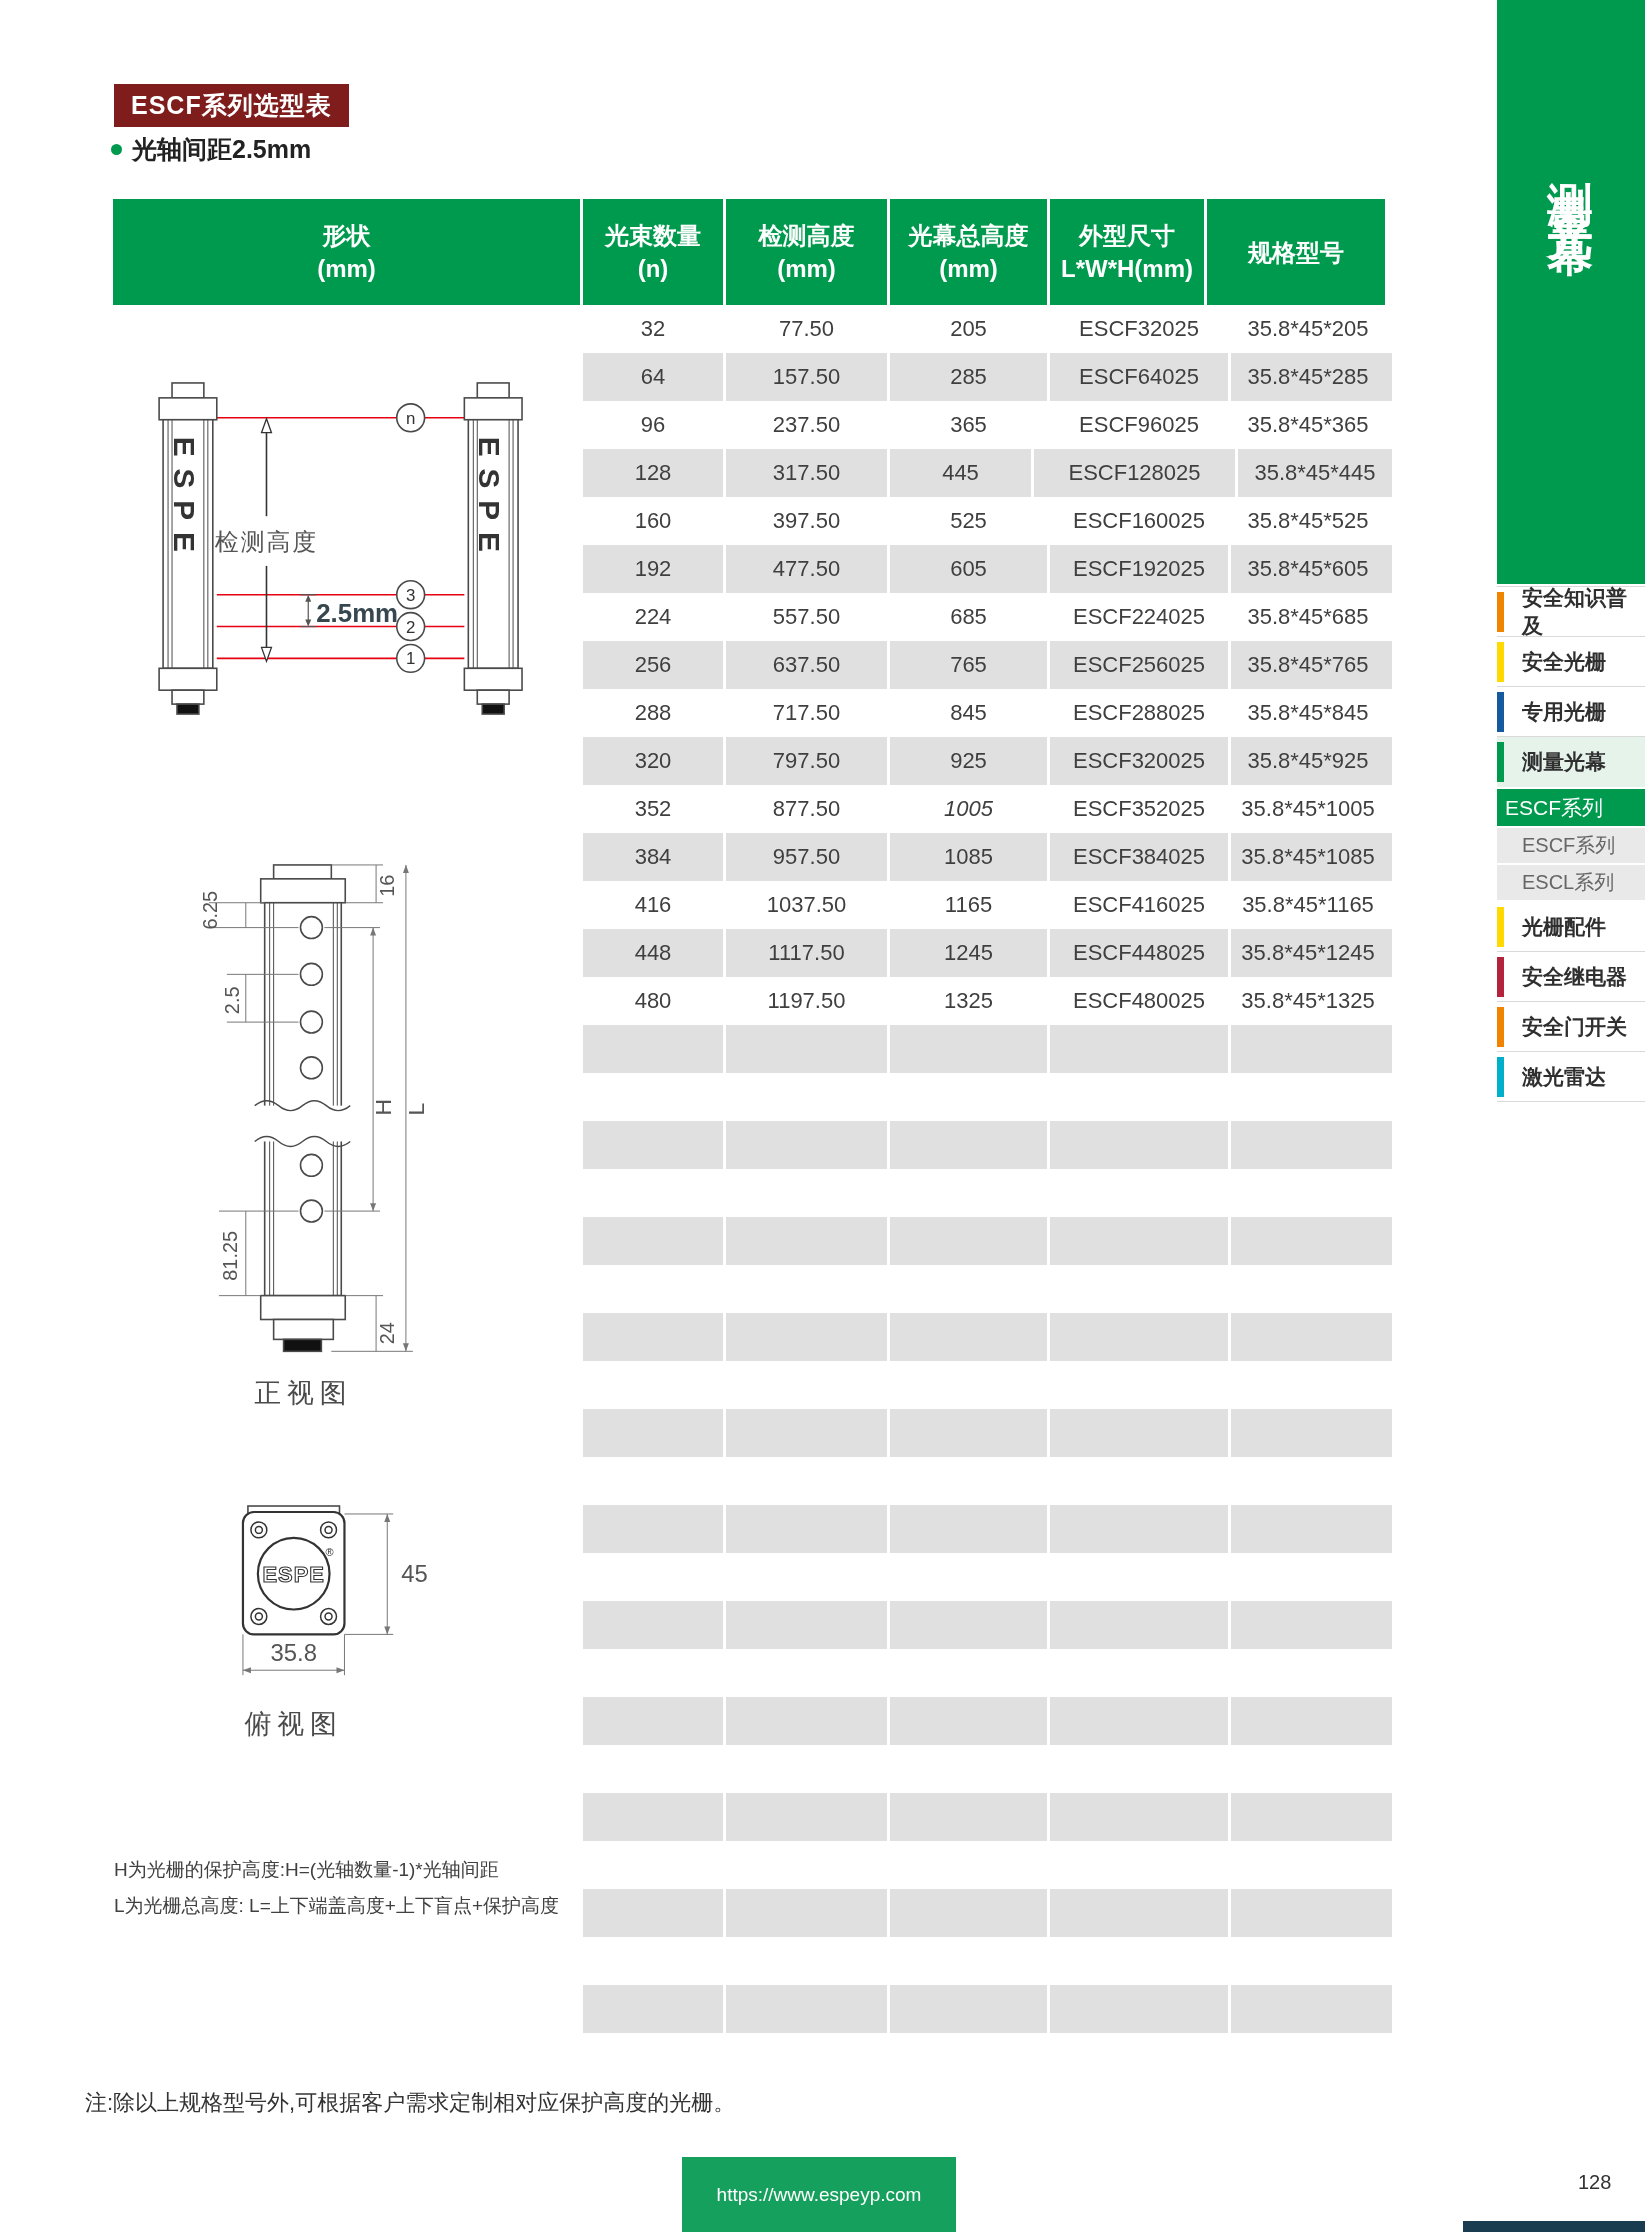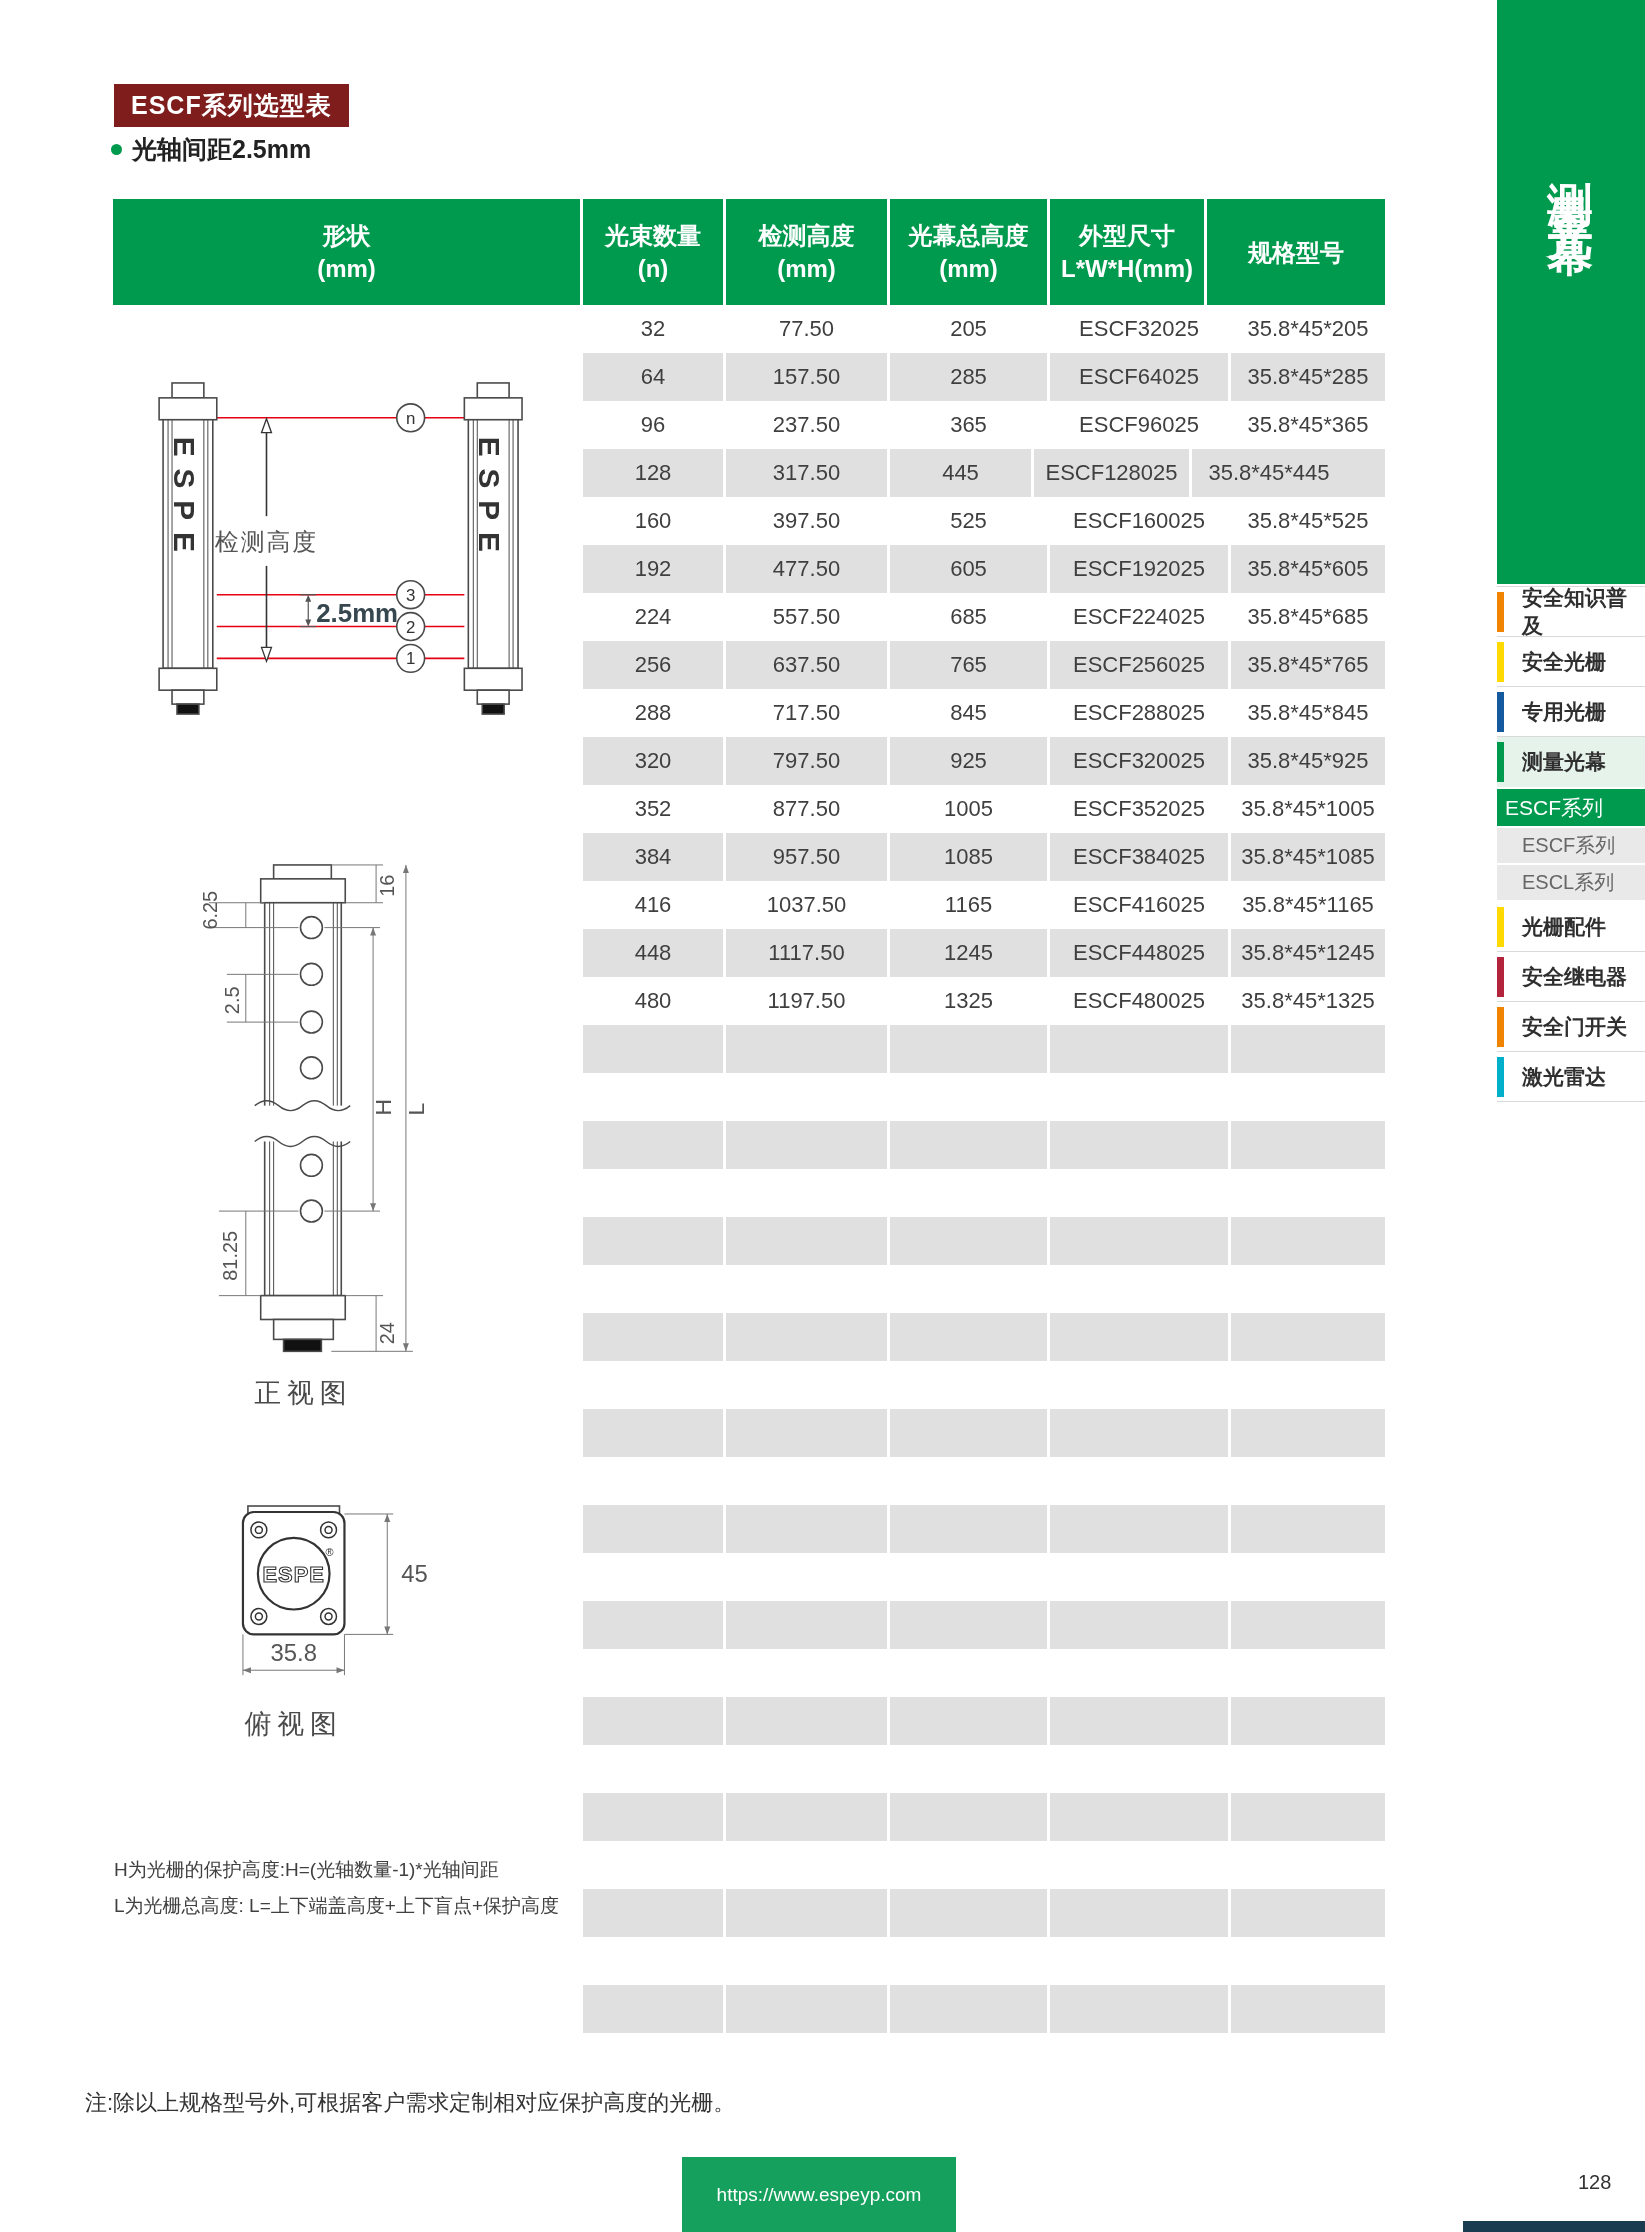--- a/index.html
+++ b/index.html
@@ -285,21 +285,21 @@
         <div class="cell" style="width: 143px;">96</div>
         <div class="cell" style="width: 164px;">237.50</div>
         <div class="cell" style="width: 160px;">365</div>
         <div class="cell" style="width: 181px;">ESCF96025</div>
         <div class="cell" style="width: 157px;">35.8*45*365</div>
       </div>
       <div class="row gray">
         <div class="cell" style="width: 143px;">128</div>
         <div class="cell" style="width: 164px;">317.50</div>
         <div class="cell" style="width: 144px;">445</div>
-        <div class="cell" style="width: 158px;">ESCF128025</div>
+        <div class="cell" style="width: 204px;">ESCF128025</div>
         <div class="cell" style="width: 157px;">35.8*45*445</div>
       </div>
       <div class="row">
         <div class="cell" style="width: 143px;">160</div>
         <div class="cell" style="width: 164px;">397.50</div>
         <div class="cell" style="width: 160px;">525</div>
         <div class="cell" style="width: 181px;">ESCF160025</div>
         <div class="cell" style="width: 157px; text-align: right;">35.8*45*525</div>
       </div>
       <div class="row gray">
@@ -333,21 +333,21 @@
       <div class="row gray">
         <div class="cell" style="width: 143px;">320</div>
         <div class="cell" style="width: 164px;">797.50</div>
         <div class="cell" style="width: 160px;">925</div>
         <div class="cell" style="width: 181px;">ESCF320025</div>
         <div class="cell" style="width: 157px;">35.8*45*925</div>
       </div>
       <div class="row">
         <div class="cell" style="width: 143px;">352</div>
         <div class="cell" style="width: 164px;">877.50</div>
-        <div class="cell" style="width: 160px;">1005</div>
+        <div class="cell" style="width: 160px; font-style: italic;">1005</div>
         <div class="cell" style="width: 181px;">ESCF352025</div>
         <div class="cell" style="width: 157px;">35.8*45*1005</div>
       </div>
       <div class="row gray">
         <div class="cell" style="width: 143px;">384</div>
         <div class="cell" style="width: 164px;">957.50</div>
         <div class="cell" style="width: 160px;">1085</div>
         <div class="cell" style="width: 181px;">ESCF384025</div>
         <div class="cell" style="width: 157px;">35.8*45*1085</div>
       </div>

